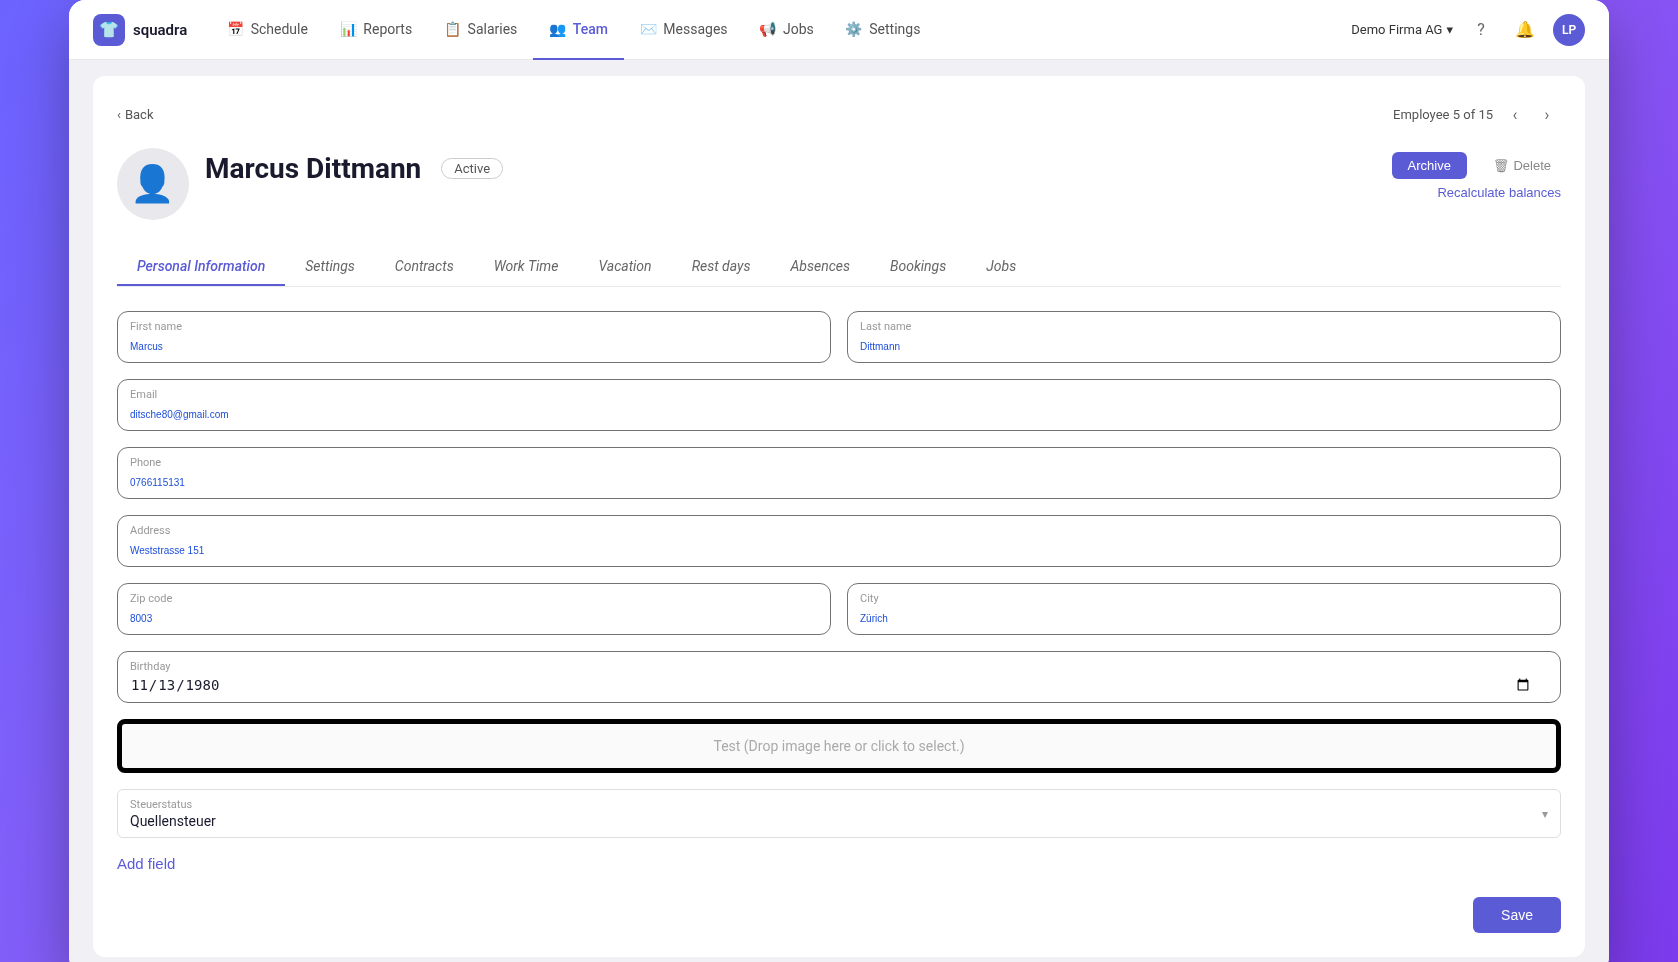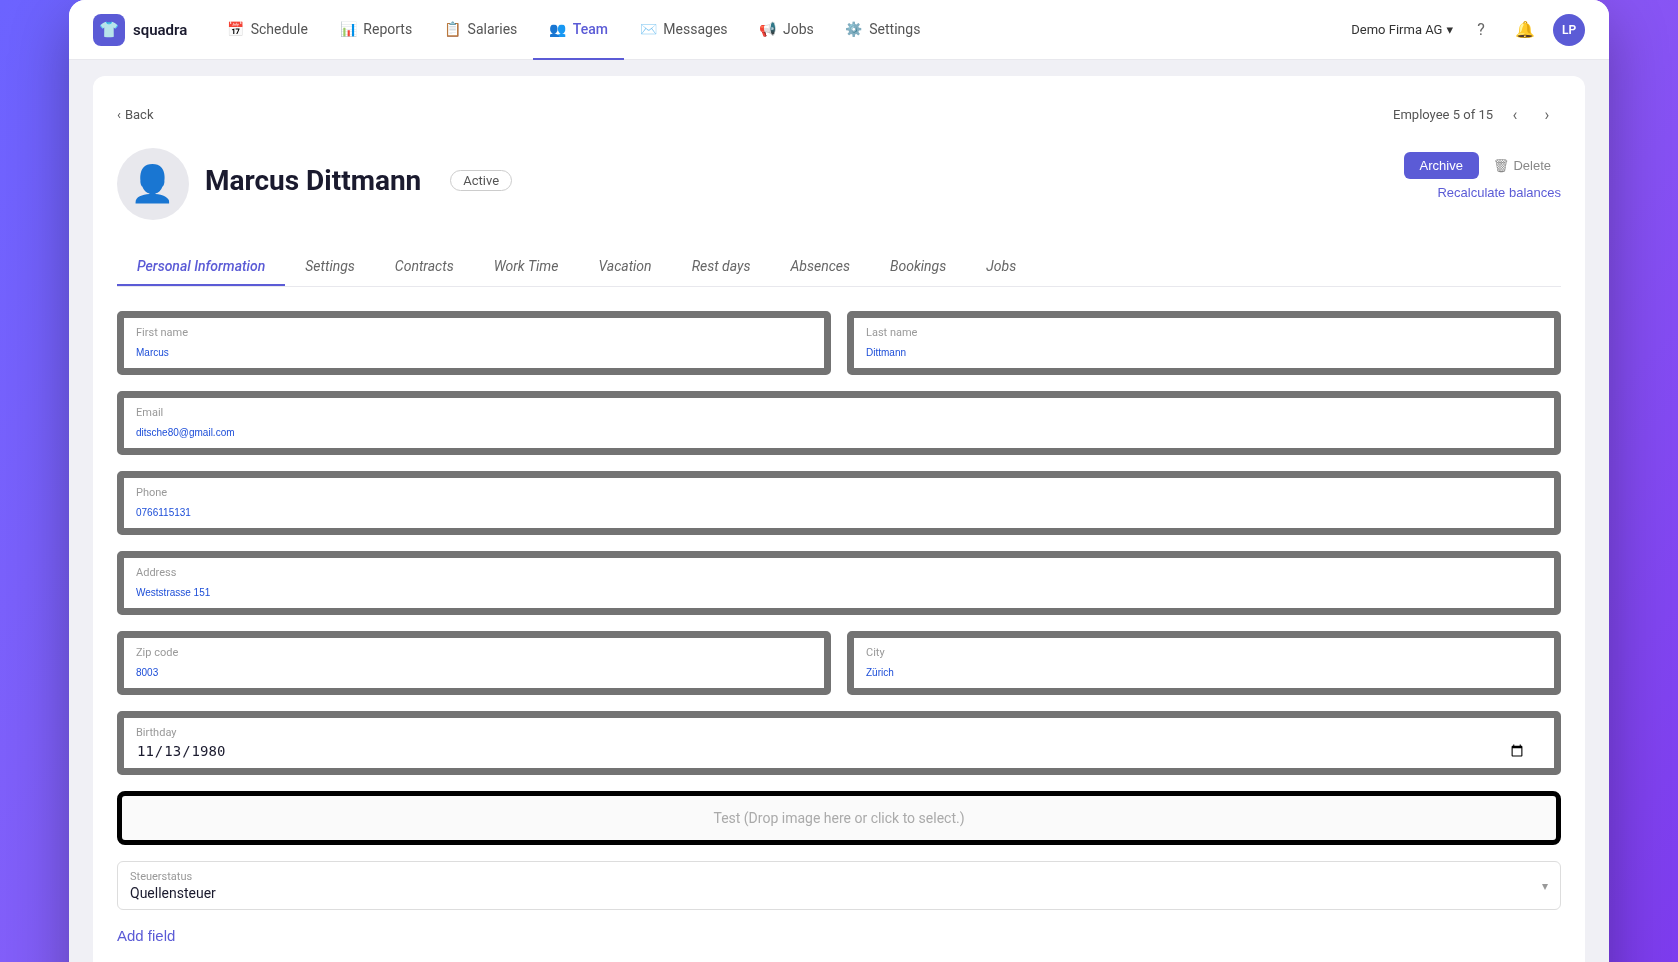--- a/index.html
+++ b/index.html
@@ -183,22 +183,22 @@
       margin-right: 16px;
       flex-shrink: 0;
     }
     .avatar-person-icon {
       font-size: 36px;
       color: #aaa;
     }
     .employee-name-row {
       display: flex;
       align-items: center;
-      gap: 29px;
-      margin-top: 16px;
+      gap: 20px;
+      margin-top: 4px;
     }
     .employee-name {
       font-size: 28px;
       font-weight: 700;
       color: #1a1a2e;
     }
     .status-badge {
       background: transparent;
       border: 1px solid #ccc;
       border-radius: 20px;
@@ -209,21 +209,21 @@
     .header-actions {
       margin-left: auto;
       display: flex;
       flex-direction: column;
       align-items: flex-end;
       gap: 6px;
       padding-top: 4px;
     }
     .header-actions-row {
       display: flex;
-      gap: 4px;
+      gap: 16px;
       align-items: center;
     }
     .btn-archive {
       background: #5b5bd6;
       color: #fff;
       border: none;
       border-radius: 6px;
       padding: 6px 16px;
       font-size: 13px;
       cursor: pointer;
@@ -273,22 +273,22 @@
 
     
     .form-row {
       display: flex;
       gap: 16px;
       margin-bottom: 16px;
     }
     .form-field {
       flex: 1;
       position: relative;
-      border: 7px solid #737373;
-      border-radius: 5px;
+      border: 1px solid #737373;
+      border-radius: 11px;
       padding: 8px 28px 8px 12px;
       background: #fff;
     }
     .field-label {
       font-size: 11px;
       color: #999;
       display: block;
       margin-bottom: 2px;
     }
     .field-value {

